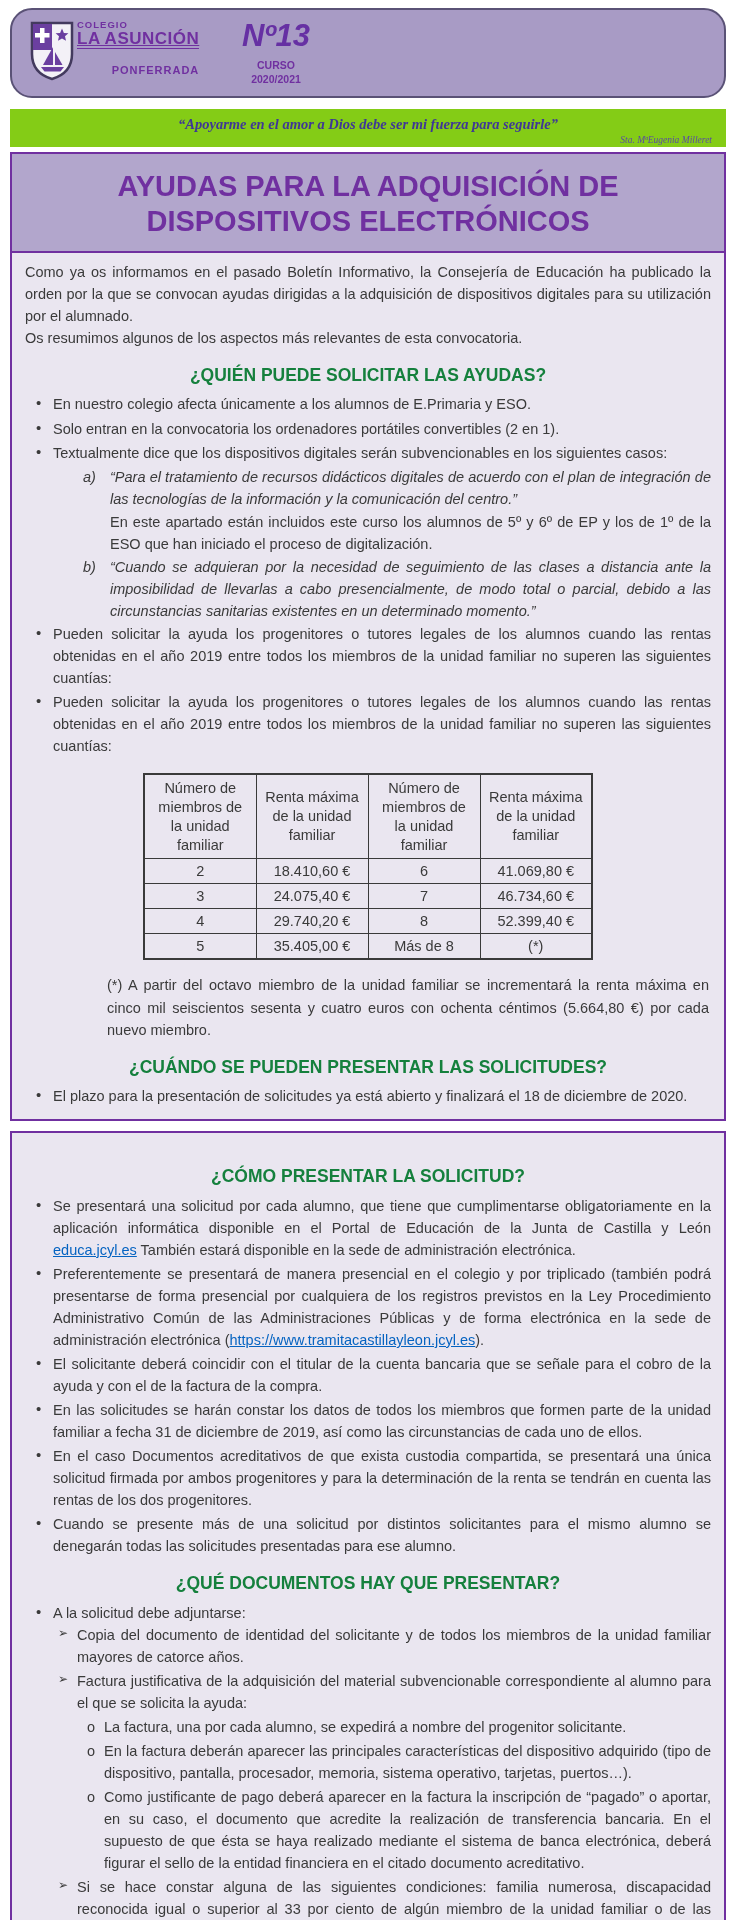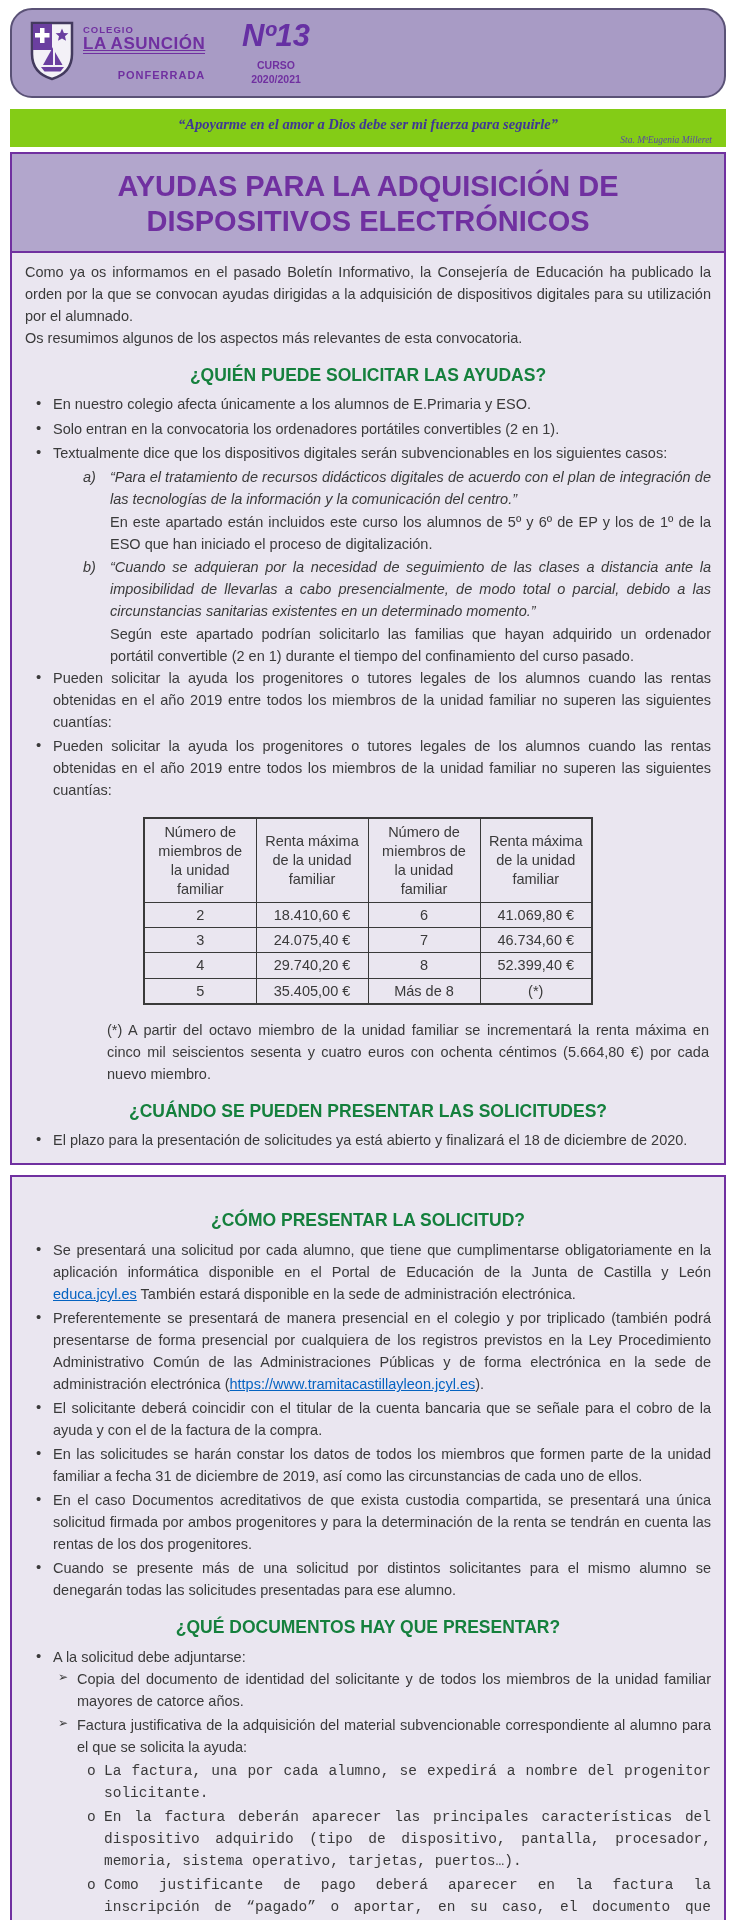--- a/index.html
+++ b/index.html
@@ -5,21 +5,21 @@
   * { box-sizing: border-box; }
   html,body { margin:0; padding:0; background:#ffffff; }
   body { width:736px; font-family:"Liberation Sans", sans-serif; color:#3a3a3a; }
 
   
   .header-box {
     margin:8px 10px 0 10px; height:90px;
     background:#a89bc5; border:2px solid #5a5276; border-radius:22px;
     display:flex; align-items:center; padding:0 16px;
   }
-  .logo { display:flex; align-items:center; gap:7px; width:196px; }
+  .logo { display:flex; align-items:flex-start; gap:1px; width:196px; }
   .logo-text { line-height:1.02; color:#7030a0; }
   .logo-colegio { font-size:9.5px; font-weight:bold; letter-spacing:1px; }
   .logo-asuncion { font-size:17px; font-weight:bold; letter-spacing:0.5px; border-bottom:1.5px solid #7030a0; padding-bottom:1px;text-decoration:underline; }
   .logo-ponferrada { font-size:11px; font-weight:bold; text-align:right; letter-spacing:1px; margin-top:16px; }
   .header-center { flex:1; text-align:center; }
   .boletin-title {
     font-size:30px; font-weight:bold; letter-spacing:1px; color:#c6bcd9;
     text-shadow:1px 1px 0 #837699, -1px -1px 0 #c9c2da;
   }
   .extraordinario { font-size:16px; font-weight:bold; color:#7030a0; letter-spacing:0.5px; margin-top:1px; }
@@ -54,21 +54,21 @@
   ul.bullets > li::before { content:"\2022"; position:absolute; left:-17px; top:-1px; font-size:15px; }
 
   .case { position:relative; margin:1px 0 1px 58px; padding-left:27px; font-style:italic; }
   .case-label { position:absolute; left:0; }
   .case-note { margin-left:85px; font-style:normal; }
 
   ul.arrows { padding-left:24px; }
   ul.arrows > li { position:relative; margin-bottom:2px; }
   ul.arrows > li::before { content:"\27A2"; position:absolute; left:-19px; top:0; font-size:12px; }
   ul.circles { padding-left:27px; margin-top:2px; }
-  ul.circles > li { position:relative; margin-bottom:2px;font-family:Liberation Mono, monospace; }
+  ul.circles > li { position:relative; margin-bottom:2px; }
   ul.circles > li::before { content:"o"; position:absolute; left:-17px; top:0; }
 
   
   table.renta { margin:16px auto 8px auto; border-collapse:collapse; border:2px solid #3a3a3a; }
   table.renta th, table.renta td { border:1px solid #3a3a3a; text-align:center; font-weight:normal; font-size:14.5px; padding:1px 8px; }
   table.renta th { width:112px; line-height:1.3; padding:4px 8px; }
 
   .footnote { margin:14px 2px 8px 82px; }
   .link { color:#0563c1; text-decoration:underline; cursor:pointer; }
 </style>
@@ -123,21 +123,20 @@
       <li>Solo entran en la convocatoria los ordenadores portátiles convertibles (2 en 1).</li>
       <li>Textualmente dice que los dispositivos digitales serán subvencionables en los siguientes casos:</li>
     </ul>
     <div class="case">
       <span class="case-label">a)</span><span>“Para el tratamiento de recursos didácticos digitales de acuerdo con el plan de integración de las tecnologías de la información y la comunicación del centro.”</span>
     </div>
     <div class="case-note">En este apartado están incluidos este curso los alumnos de 5º y 6º de EP y los de 1º de la ESO que han iniciado el proceso de digitalización.</div>
     <div class="case">
       <span class="case-label">b)</span><span>“Cuando se adquieran por la necesidad de seguimiento de las clases a distancia ante la imposibilidad de llevarlas a cabo presencialmente, de modo total o parcial, debido a las circunstancias sanitarias existentes en un determinado momento.”</span>
     </div>
-    <div class="case-note">Según este apartado podrían solicitarlo las familias que hayan adquirido un ordenador portátil convertible (2 en 1) durante el tiempo del confinamiento del curso pasado.</div>
     <ul class="bullets">
       <li>Pueden solicitar la ayuda los progenitores o tutores legales de los alumnos cuando las rentas obtenidas en el año 2019 entre todos los miembros de la unidad familiar no superen las siguientes cuantías:</li>
       <li>Pueden solicitar la ayuda los progenitores o tutores legales de los alumnos cuando las rentas obtenidas en el año 2019 entre todos los miembros de la unidad familiar no superen las siguientes cuantías:</li>
     </ul>
 
     <table class="renta">
       <tbody>
           <tr>
         <th>Número de miembros de la unidad familiar</th>
         <th>Renta máxima de la unidad familiar</th>

